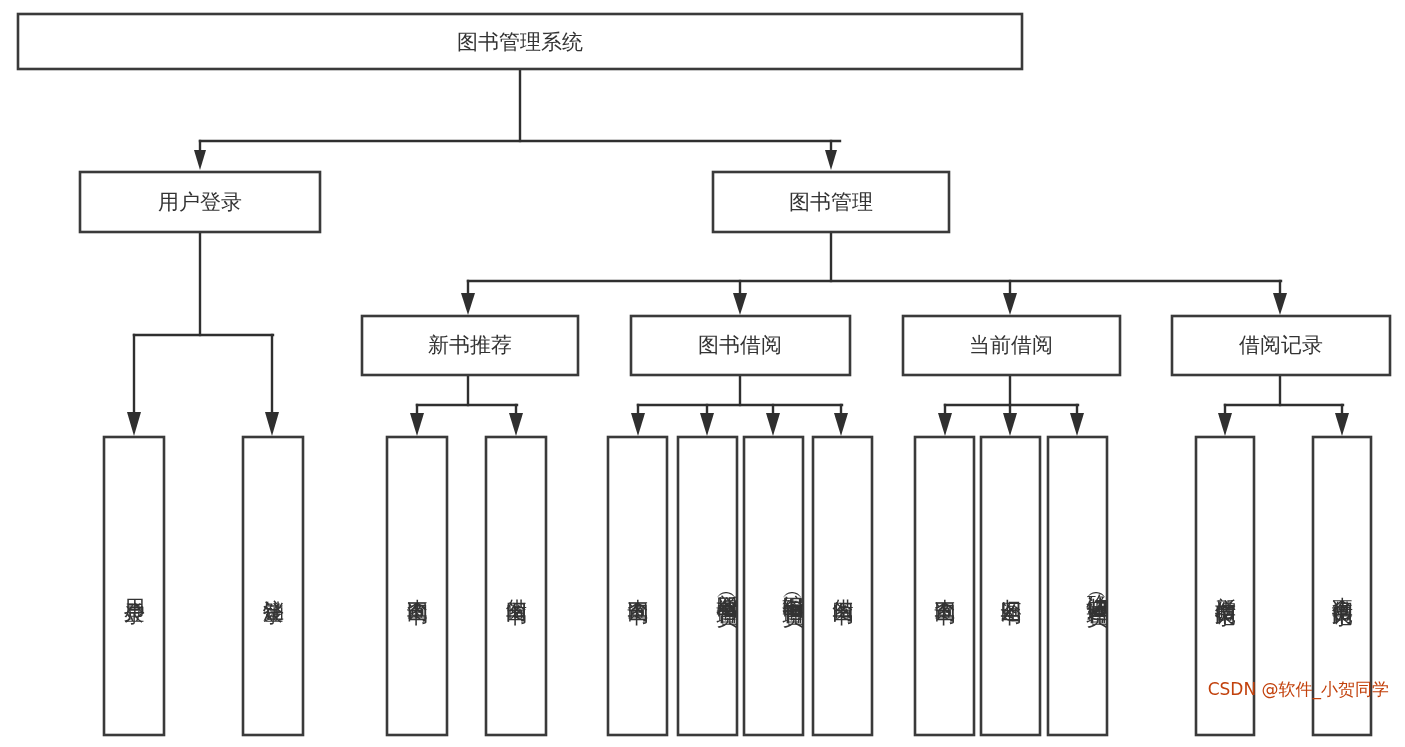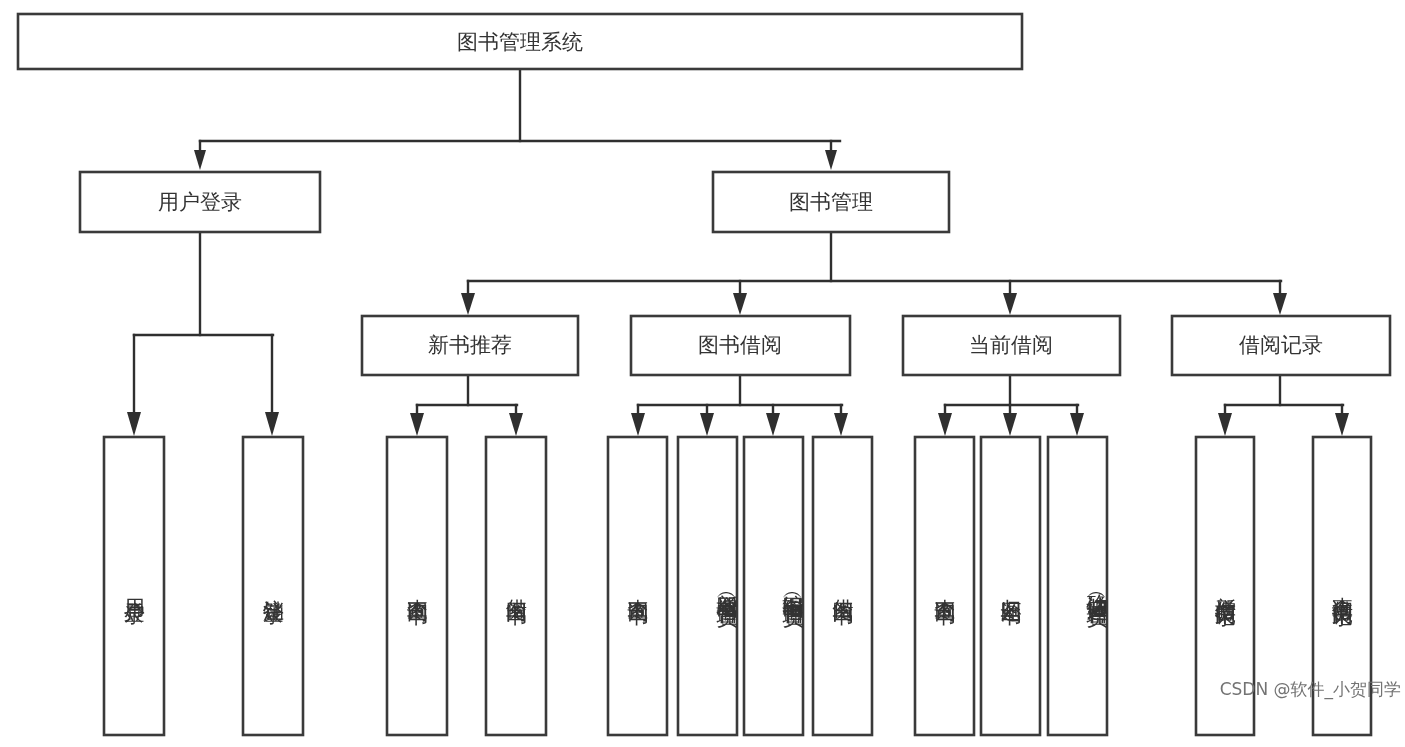--- a/index.html
+++ b/index.html
@@ -64,25 +64,25 @@
     display: flex;
     align-items: center;
     justify-content: center;
     text-align: center;
     white-space: nowrap;
     pointer-events: none;
     user-select: none;
   }
   #watermark {
     position: absolute;
-    right: 4px;
+    right: 16px;
     bottom: 6px;
     font-family: "DejaVu Sans", "Liberation Sans", sans-serif;
     font-size: 17px;
-    color: #737373;
+    color: #c2410c;
     white-space: nowrap;
     user-select: none;
   }
 </style>
 </head>
 <body>
 
 <div id="diagram-root">
 
   <svg id="flow-svg" viewBox="0 0 1405 747">

